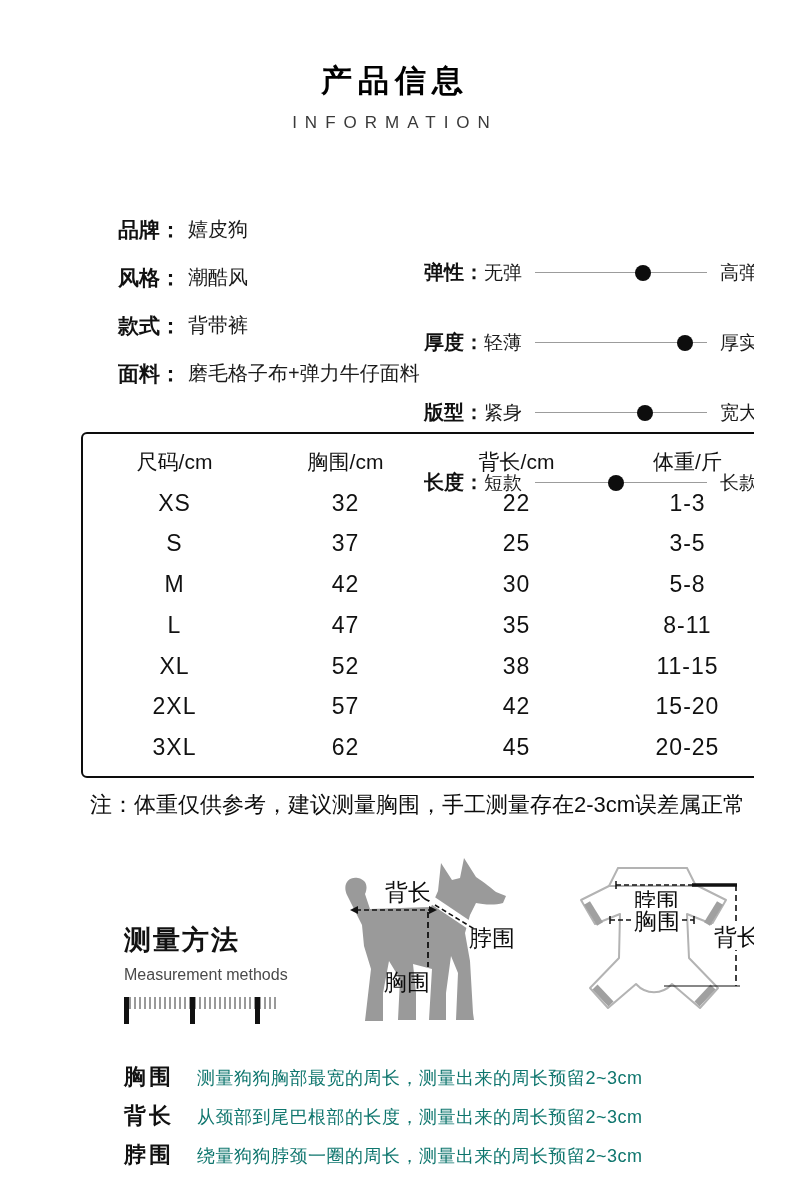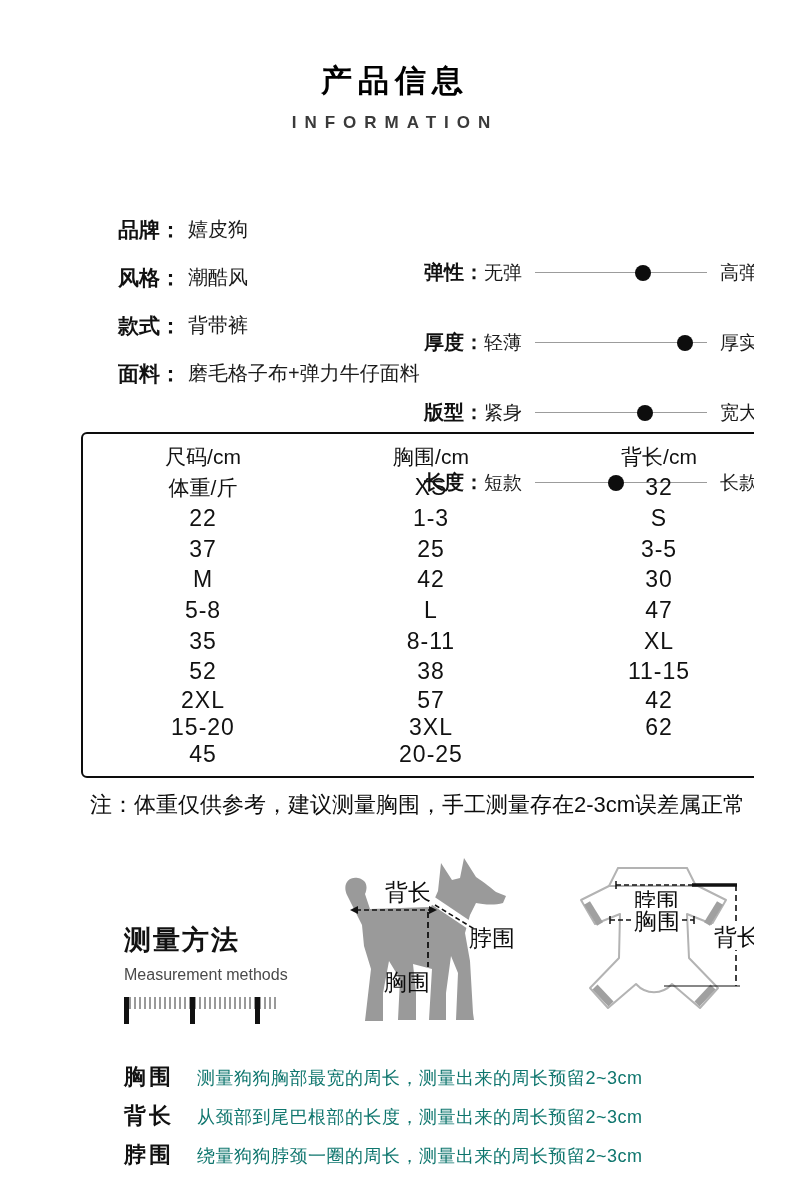--- a/index.html
+++ b/index.html
@@ -5,42 +5,42 @@
   * { margin:0; padding:0; box-sizing:border-box; }
   html,body { background:#fff; }
   .page {
     position:relative; width:718px; height:1200px; background:#ffffff;
     font-family:"Liberation Sans","DejaVu Sans",sans-serif; color:#111;
     overflow:hidden; margin:0 auto;
   }
   
   .header { position:absolute; top:60px; left:0; right:0; text-align:center; }
   .header .title { font-size:31px; font-weight:700; letter-spacing:6px; color:#000; }
-  .header .subtitle { margin-top:11px; font-size:17px; letter-spacing:8px; color:#3a3a3a;font-weight:bold; }
+  .header .subtitle { margin-top:11px; font-size:17px; letter-spacing:8px; color:#3a3a3a; }
 
   
   .attrs { position:absolute; left:82px; top:216px; width:300px;text-align:center; }
   .attr-row { display:flex; align-items:center; height:27px; margin-bottom:21px; white-space:nowrap; }
   .attr-label { font-size:21px; font-weight:700; margin-right:7px; }
   .attr-value { font-size:20px; font-weight:400; color:#1a1a1a; }
 
   
   .sliders { position:absolute; left:388px; top:216px; width:340px; }
   .slider-row { display:flex; align-items:center; height:27px; margin-bottom:21px; white-space:nowrap;margin-top:43px; }
   .slider-label { font-size:20px; font-weight:700; }
   .slider-min, .slider-max { font-size:19px; color:#1a1a1a; }
   .slider-track { position:relative; width:172px; height:1px; background:#9c9c9c; margin:0 13px; flex:none; }
   .slider-dot { position:absolute; top:50%; width:16px; height:16px; border-radius:50%;
                 background:#0d0d0d; transform:translate(-50%,-50%); }
 
   
   .size-table {
     position:absolute; left:45px; top:432px; width:700px; height:346px;
     border:2px solid #0d0d0d; border-radius:6px; padding:8px 6px;
-    display:grid; grid-template-columns:repeat(3,1fr); grid-template-rows:repeat(8,1fr);
+    display:grid; grid-template-columns:repeat(4,1fr); grid-template-rows:repeat(8,1fr);
     align-items:center; justify-items:center;
   }
   .size-header { font-size:21px; font-weight:500; }
   .size-cell { font-size:23px; font-weight:400; letter-spacing:1px; }
 
   
   .note { position:absolute; left:54px; top:790px; width:700px; font-size:22px; font-weight:500; color:#0d0d0d; }
 
   
   .measure-title { position:absolute; left:88px; top:905px; }

